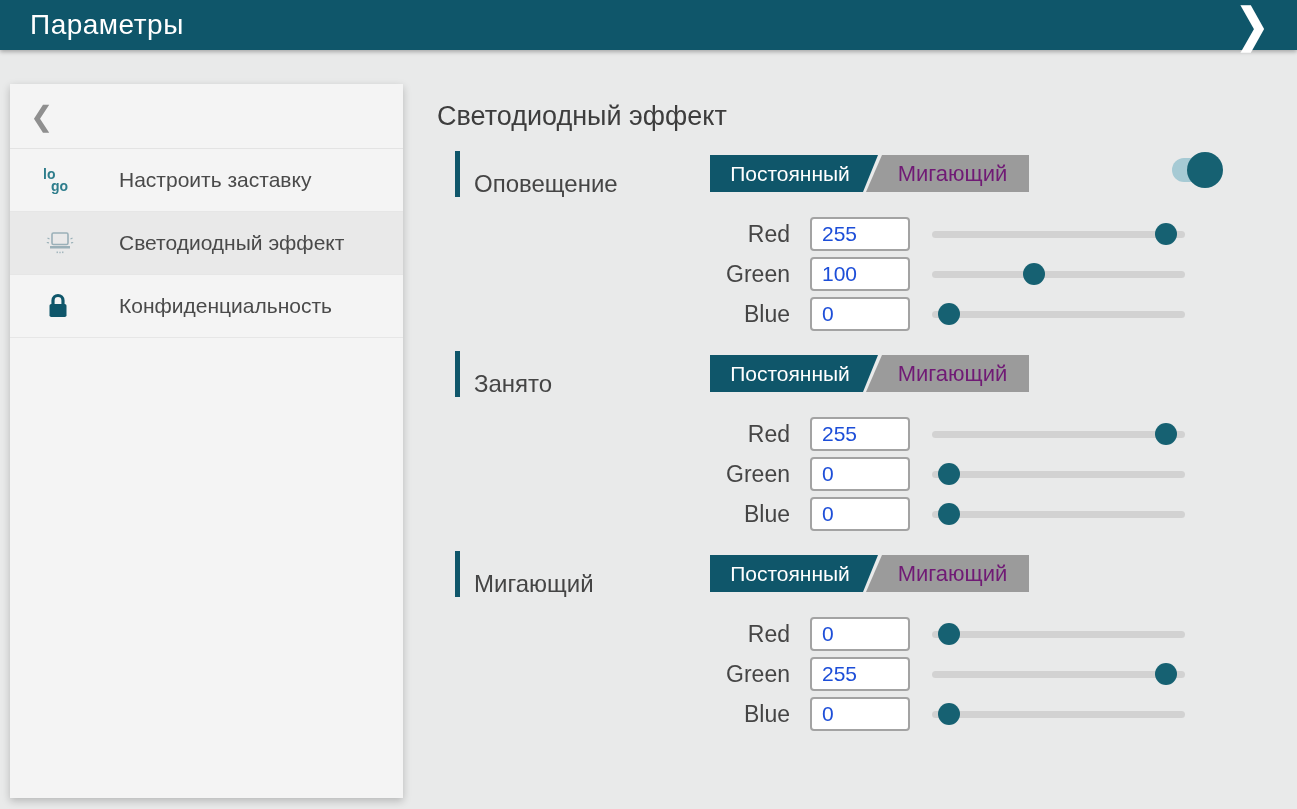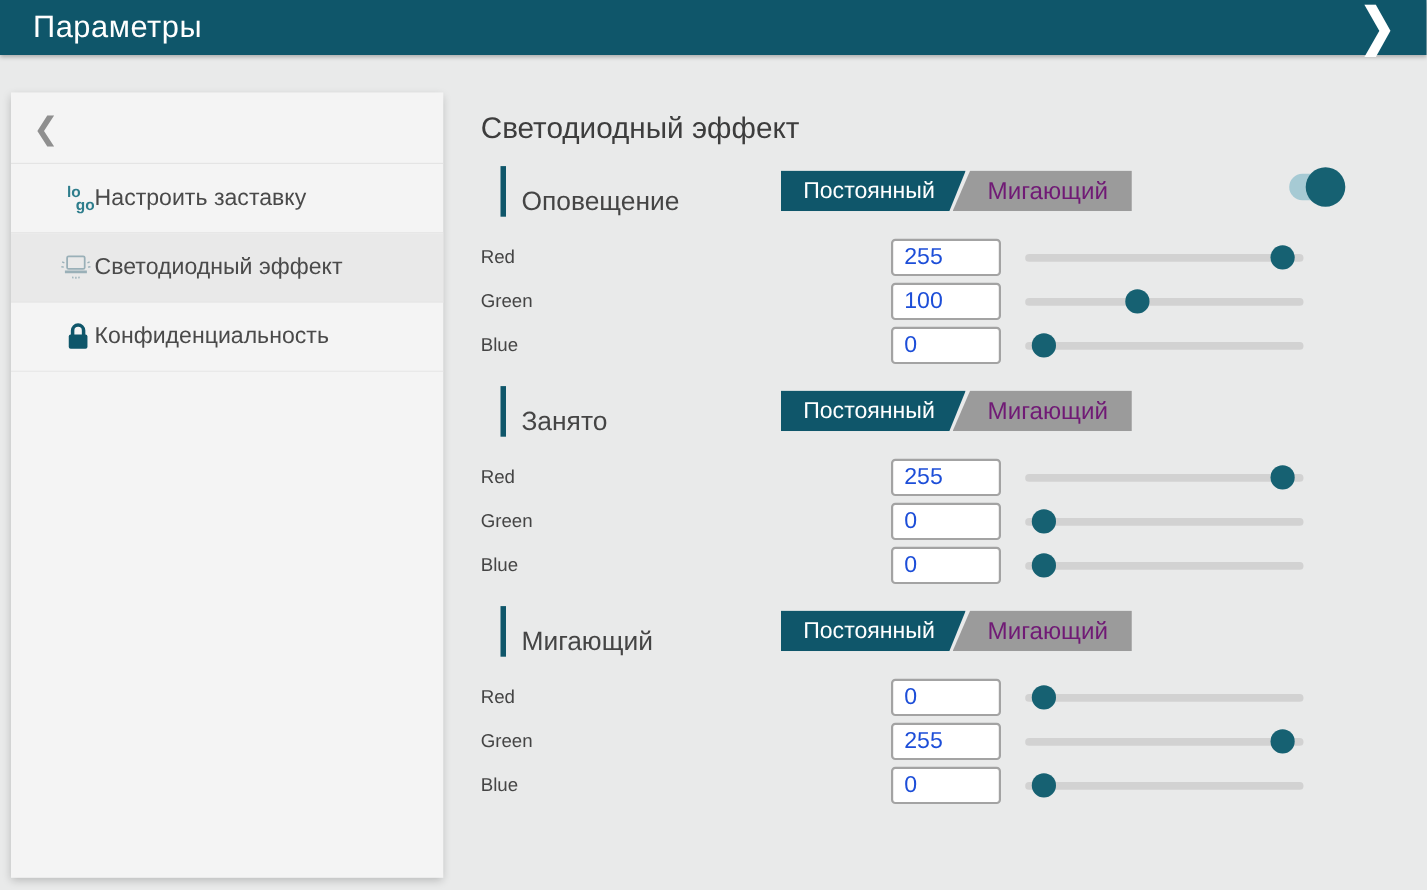--- a/index.html
+++ b/index.html
@@ -34,21 +34,21 @@
     height:65px; display:flex; align-items:center;
     padding-left:20px; border-bottom:1px solid #e3e3e3;
     color:#8f8f8f; font-size:28px; cursor:pointer; user-select:none;
   }
   .side-item {
     display:flex; align-items:center;
     border-bottom:1px solid #e6e6e6;
     padding:16px 18px 16px 0; min-height:63px; cursor:pointer;
   }
   .side-item.selected { background:#e9e9e9; }
-  .side-icon { width:76px; flex-shrink:0; display:flex; justify-content:flex-end; align-items:center; }
+  .side-icon { width:76px; flex-shrink:0; display:flex; justify-content:flex-start; align-items:center;margin-left:33px; }
   .side-label { font-size:21px; color:#4a4a4a; line-height:1.28; }
 
   .logo-icon { font-size:14px; font-weight:bold; color:#2e7d8c; line-height:12px; }
   .logo-icon .logo-go { margin-left:8px; }
   .aa-icon { font-size:26px; font-weight:bold; color:#115a6e; line-height:1; }
 
   
   .content { position:absolute; left:437px; top:84px; width:860px; }
   .main-title { font-size:27px; font-weight:normal; color:#3d3d3d; margin:17px 0 19px 0; }
 
@@ -72,21 +72,21 @@
     display:flex; align-items:center; justify-content:center;
     padding-right:8px; cursor:pointer;
   }
 
   .power-toggle { position:absolute; right:74px; top:4px; width:51px; height:30px; cursor:pointer; }
   .toggle-track { position:absolute; left:0; top:3px; width:44px; height:24px; border-radius:12px; background:#a6cad4; }
   .toggle-knob { position:absolute; right:0; top:-3px; width:36px; height:36px; border-radius:50%; background:#166172; }
 
   .channels { margin-bottom:16px; }
   .channel-row { display:flex; align-items:center; height:34px; margin-bottom:6px; }
-  .channel-label { width:353px; text-align:left; font-size:17px; color:#454545; flex-shrink:0; }
+  .channel-label { width:353px; text-align:right; font-size:23px; color:#454545; flex-shrink:0; }
   .channel-input {
     margin-left:20px; width:100px; height:34px;
     border:2px solid #a3a3a3; border-radius:4px; background:#fff;
     color:#1d4ed8; font-size:21px; padding-left:10px;
     font-family:"Liberation Sans", sans-serif; outline:none;
   }
   .slider { position:relative; margin-left:22px; width:253px; height:22px; flex-shrink:0; }
   .slider-track { position:absolute; left:0; right:0; top:8px; height:7px; border-radius:4px; background:#d2d2d2; cursor:pointer; }
   .slider-thumb { position:absolute; top:0; width:22px; height:22px; border-radius:50%; background:#166172; cursor:grab; }
 </style>

